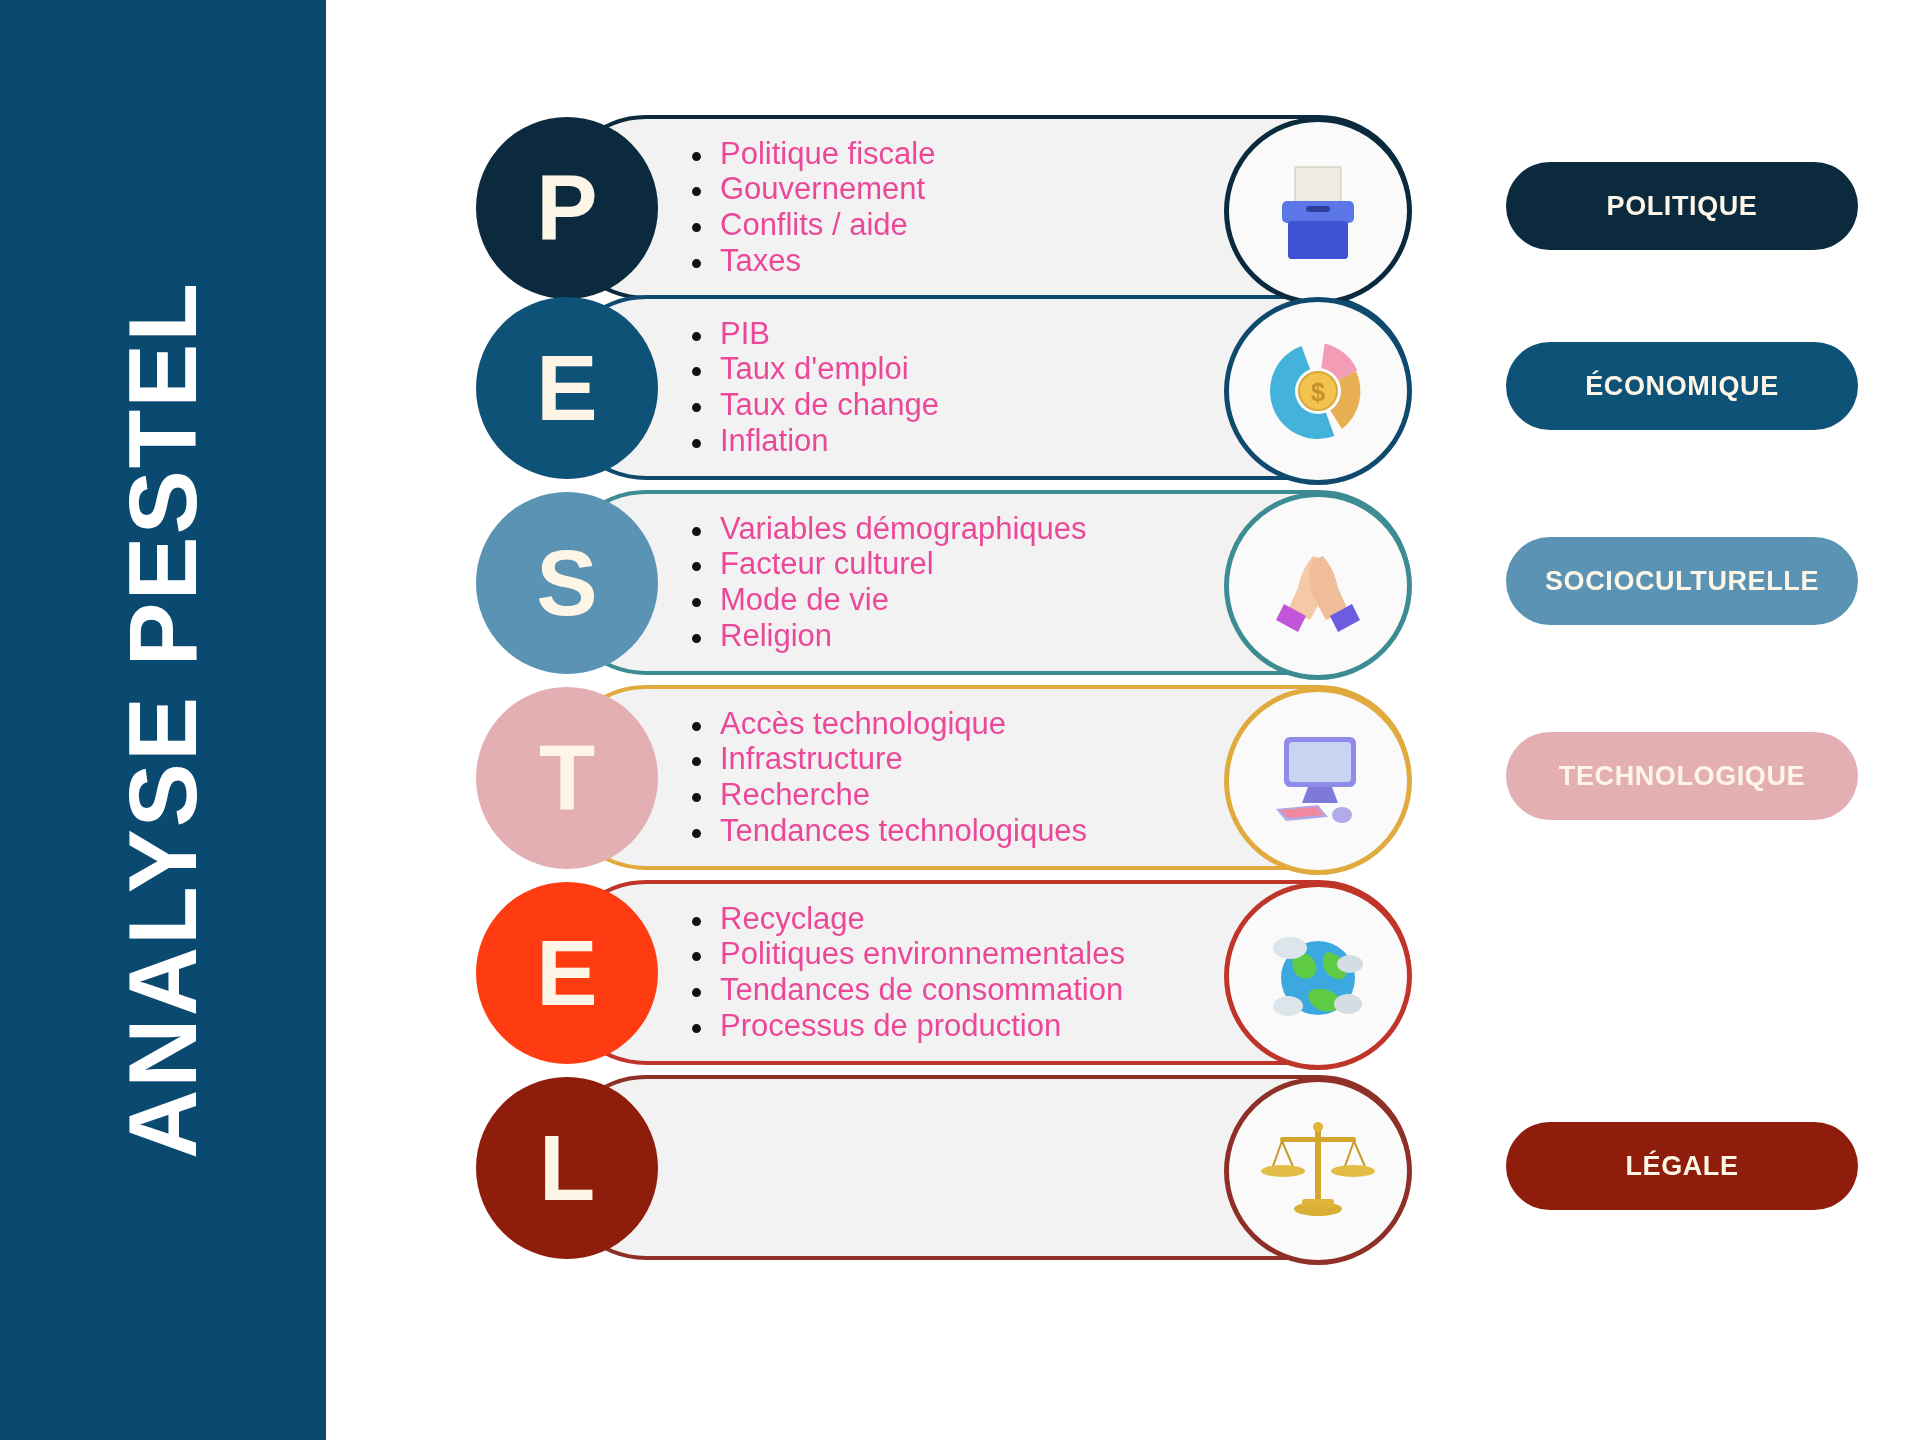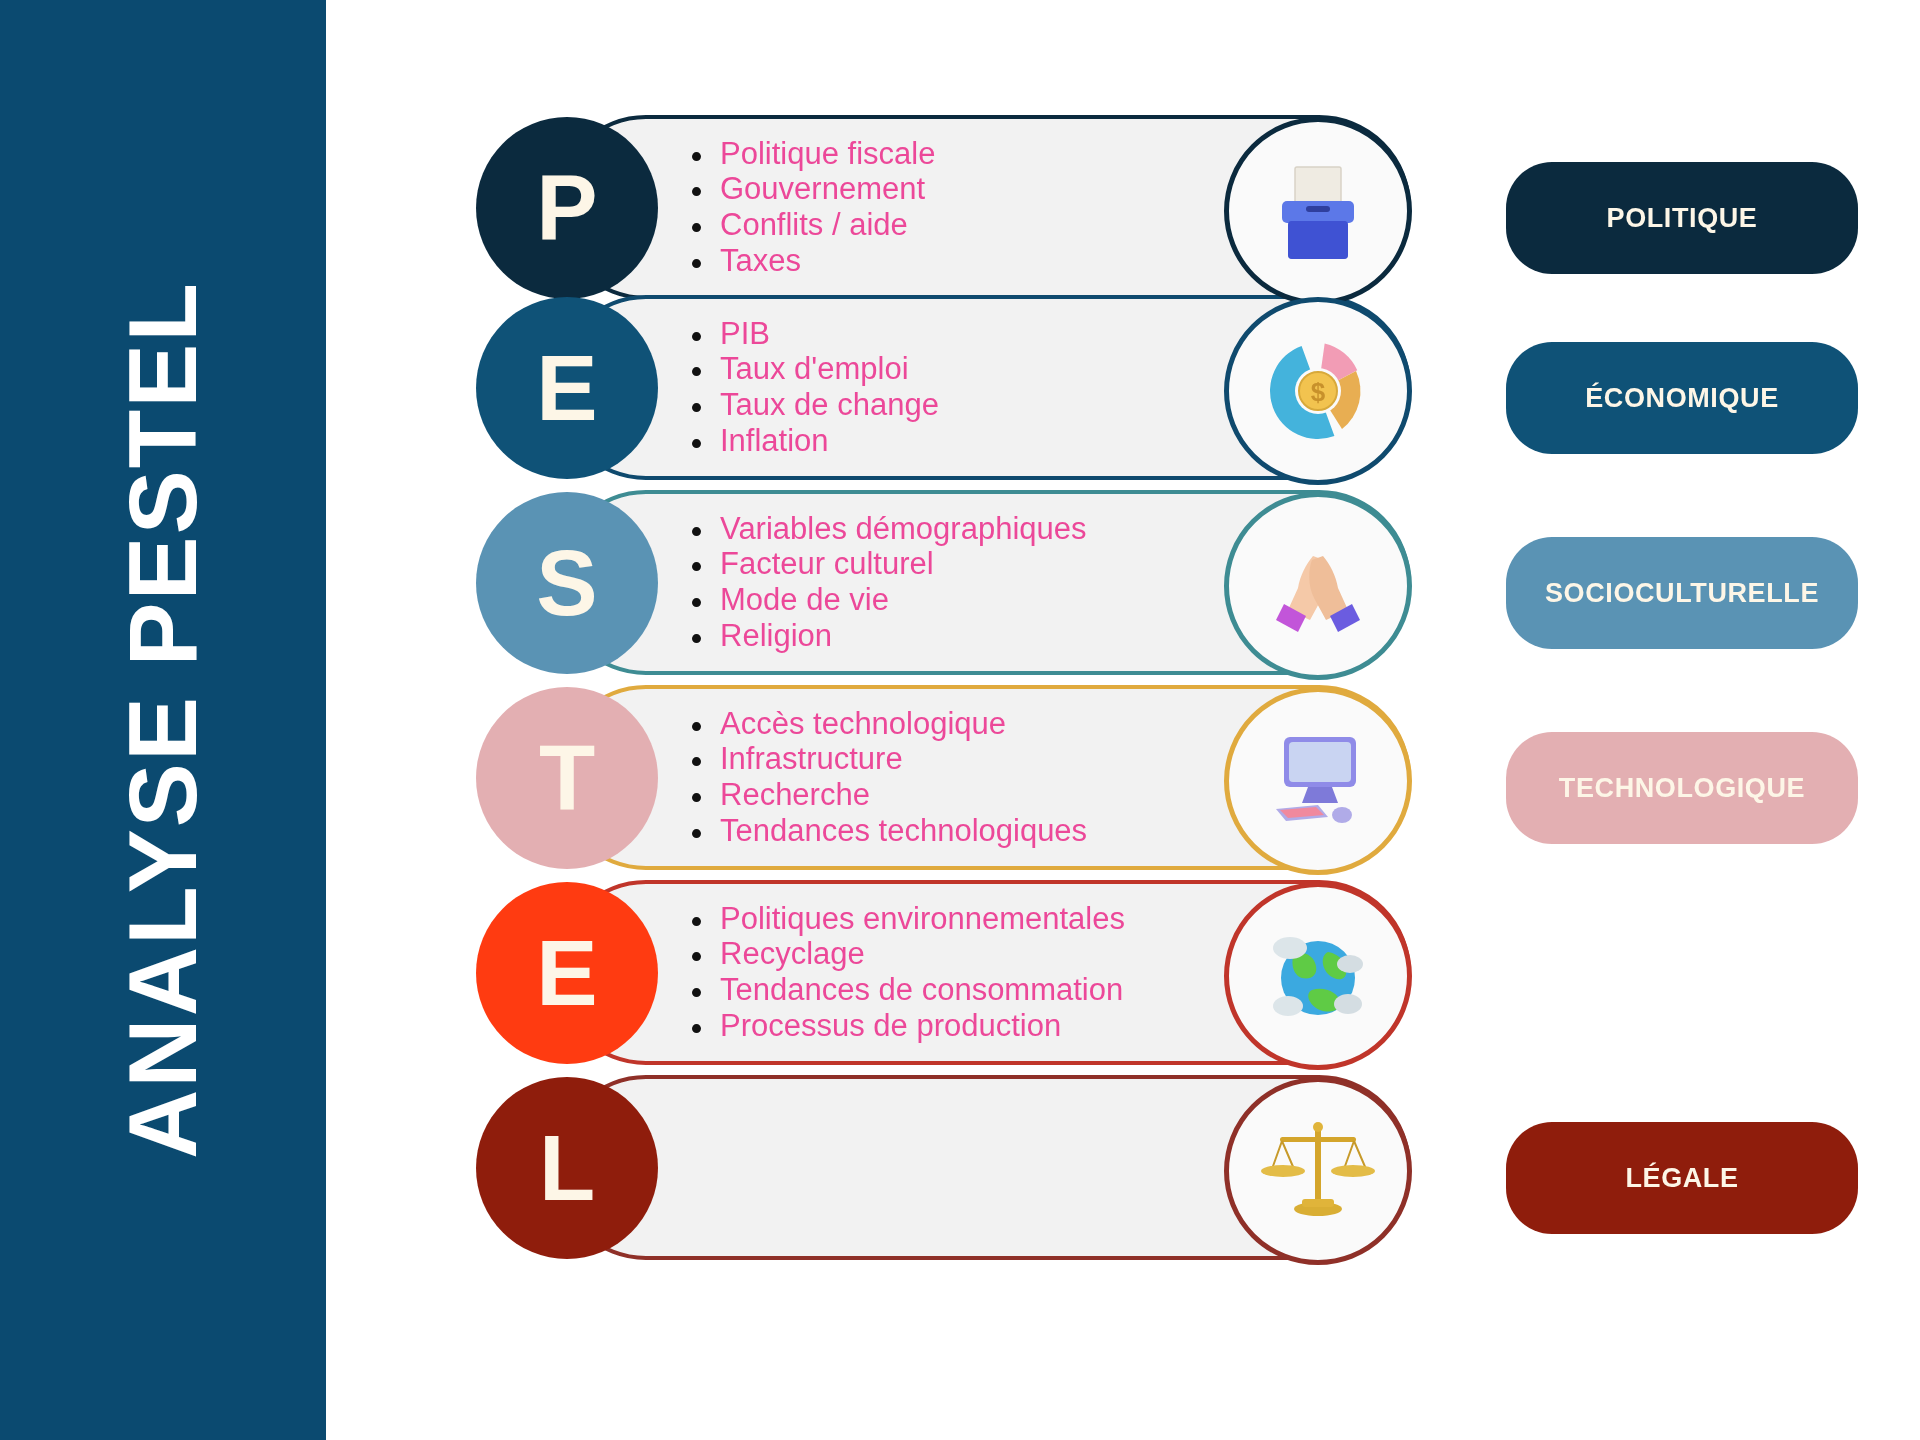--- a/index.html
+++ b/index.html
@@ -129,21 +129,21 @@
     justify-content: center;
     overflow: hidden;
   }
   .icon-circle svg { display: block; }
 
   
   .pill {
     position: absolute;
     left: 1180px;
     width: 352px;
-    height: 112px;
+    height: 88px;
     border-radius: 46px;
     display: flex;
     align-items: center;
     justify-content: center;
     color: #FDF6E7;
     font-size: 27px;
     font-weight: bold;
     letter-spacing: 0.6px;
   }
 </style>
@@ -259,22 +259,22 @@
             <path d="M54 74 C66 70 80 76 82 86 C84 94 72 98 62 94 C52 90 46 78 54 74 Z" fill="#5FCB45"></path>
             <ellipse cx="32" cy="32" rx="17" ry="11" fill="#DCE5E9"></ellipse>
             <ellipse cx="92" cy="48" rx="13" ry="9" fill="#D4DDE2"></ellipse>
             <ellipse cx="30" cy="90" rx="15" ry="10" fill="#DCE5E9"></ellipse>
             <ellipse cx="90" cy="88" rx="14" ry="10" fill="#D4DDE2"></ellipse>
           </svg>
         </div>
       </div>
       <div class="letter-circle" style="background: rgb(255, 59, 17);">E</div>
       <ul class="bullets">
+        <li>Recyclage</li>
         <li>Politiques environnementales</li>
-        <li>Recyclage</li>
         <li>Tendances de consommation</li>
         <li>Processus de production</li>
       </ul>
     </div>
     <div class="row" style="top: 1075px;">
       <div class="row-card" style="border-color: rgb(143, 48, 40);">
         <div class="icon-circle" style="border: 5px solid rgb(143, 48, 40);">
           <svg width="120" height="120" viewBox="0 0 120 120">
             <rect x="57" y="18" width="6" height="76" fill="#D4A52B"></rect>
             <circle cx="60" cy="16" r="5" fill="#E0B43A"></circle>

